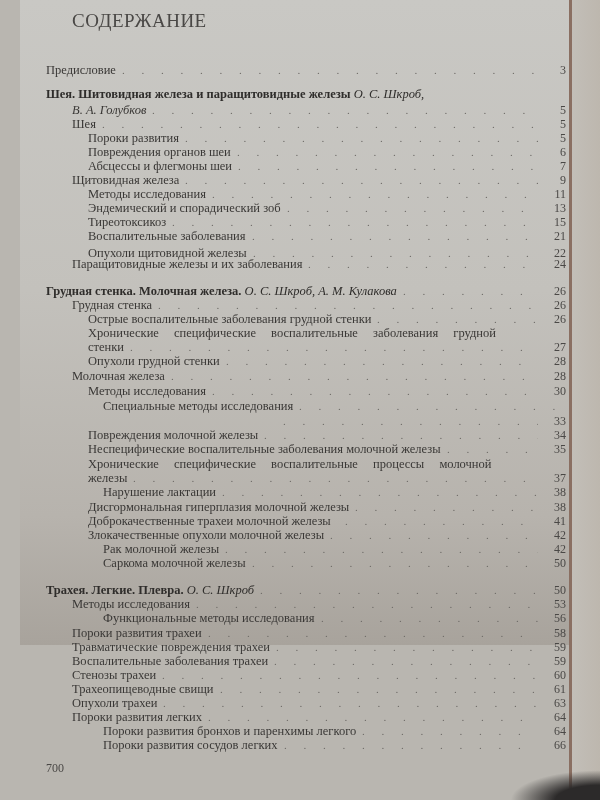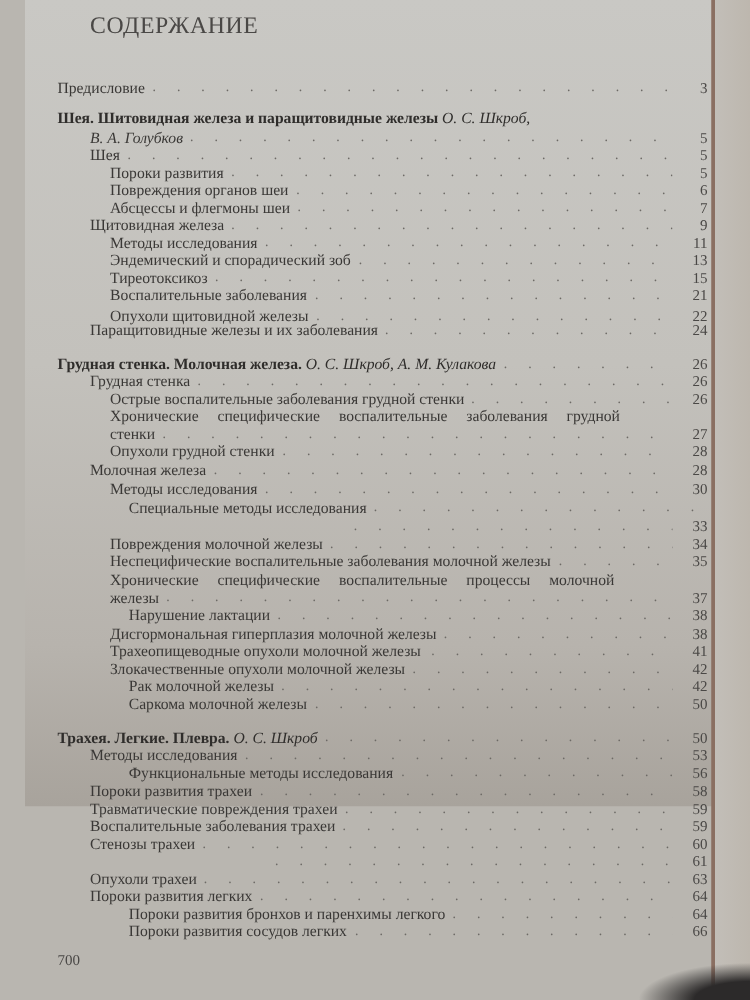--- a/index.html
+++ b/index.html
@@ -255,21 +255,21 @@
         <span class="label"><span>Нарушение лактации</span></span>
         <span class="dots" style="left: 202px;">. . . . . . . . . . . . . . . . . . . . . . . . . . . . . . . . . . . . . . . . . .</span>
         <span class="page-num">38</span>
       </div>
       <div class="row lvl2" style="top: 500px;">
         <span class="label"><span>Дисгормональная гиперплазия молочной железы</span></span>
         <span class="dots" style="left: 335px;">. . . . . . . . . . . . . . . . . . . . . . . . . . . . . . . . . . . . . . . . . .</span>
         <span class="page-num">38</span>
       </div>
       <div class="row lvl2" style="top: 514px;">
-        <span class="label"><span>Трахеопищеводные опухоли молочной железы</span></span>
+        <span class="label"><span>Доброкачественные трахеи молочной железы</span></span>
         <span class="dots" style="left: 325px;">. . . . . . . . . . . . . . . . . . . . . . . . . . . . . . . . . . . . . . . . . .</span>
         <span class="page-num">41</span>
       </div>
       <div class="row lvl2" style="top: 528px;">
         <span class="label"><span>Злокачественные опухоли молочной железы</span></span>
         <span class="dots" style="left: 310px;">. . . . . . . . . . . . . . . . . . . . . . . . . . . . . . . . . . . . . . . . . .</span>
         <span class="page-num">42</span>
       </div>
       <div class="row lvl3" style="top: 542px;">
         <span class="label"><span>Рак молочной железы</span></span>
@@ -310,20 +310,21 @@
         <span class="label"><span>Воспалительные заболевания трахеи</span></span>
         <span class="dots" style="left: 254px;">. . . . . . . . . . . . . . . . . . . . . . . . . . . . . . . . . . . . . . . . . .</span>
         <span class="page-num">59</span>
       </div>
       <div class="row lvl1" style="top: 668px;">
         <span class="label"><span>Стенозы трахеи</span></span>
         <span class="dots" style="left: 142px;">. . . . . . . . . . . . . . . . . . . . . . . . . . . . . . . . . . . . . . . . . .</span>
         <span class="page-num">60</span>
       </div>
       <div class="row lvl1" style="top: 682px;">
+        <span class="label"><span>Трахеопищеводные свищи</span></span>
         <span class="dots" style="left: 200px;">. . . . . . . . . . . . . . . . . . . . . . . . . . . . . . . . . . . . . . . . . .</span>
         <span class="page-num">61</span>
       </div>
       <div class="row lvl1" style="top: 696px;">
         <span class="label"><span>Опухоли трахеи</span></span>
         <span class="dots" style="left: 143px;">. . . . . . . . . . . . . . . . . . . . . . . . . . . . . . . . . . . . . . . . . .</span>
         <span class="page-num">63</span>
       </div>
       <div class="row lvl1" style="top: 710px;">
         <span class="label"><span>Пороки развития легких</span></span>

